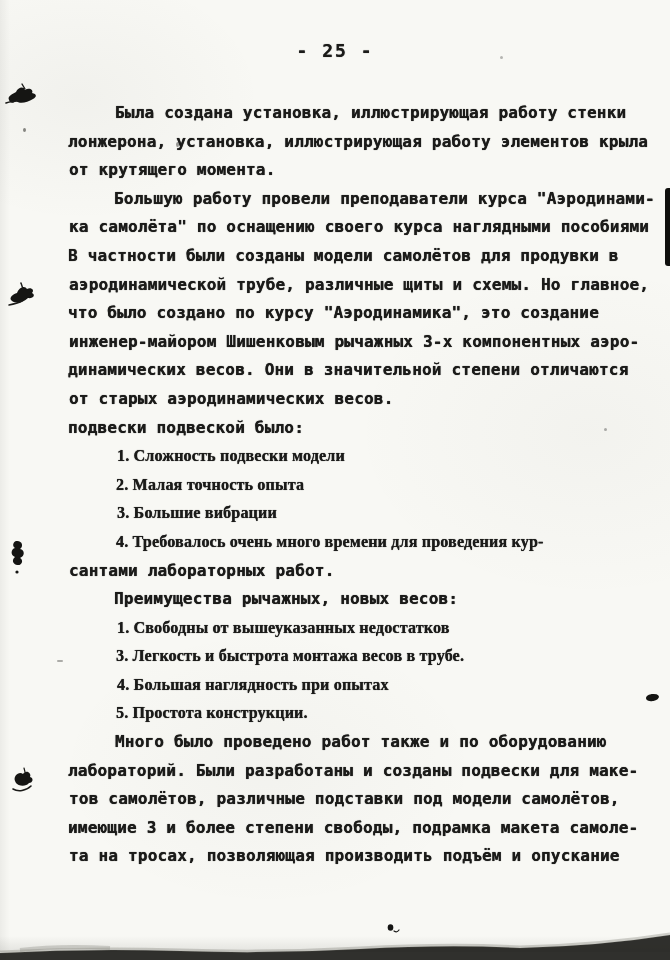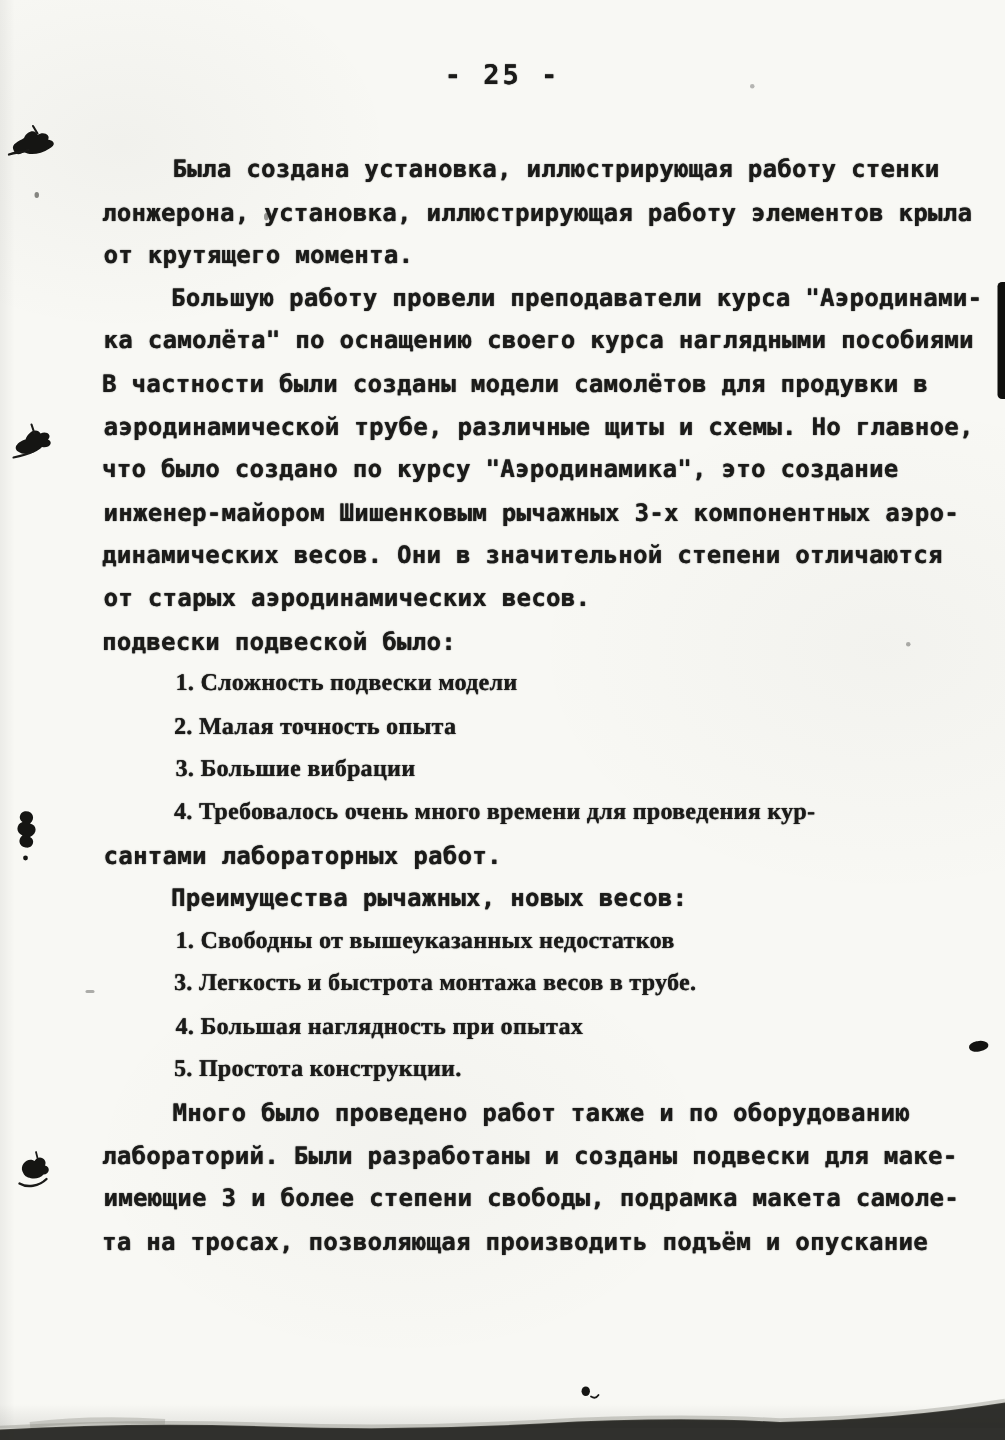--- a/index.html
+++ b/index.html
@@ -80,20 +80,21 @@
     <div class="line list">3. Большие вибрации</div>
     <div class="line list">4. Требовалось очень много времени для проведения кур-</div>
     <div class="line">сантами лабораторных работ.</div>
     <div class="line indent">Преимущества рычажных, новых весов:</div>
     <div class="line list">1. Свободны от вышеуказанных недостатков</div>
     <div class="line list">3. Легкость и быстрота монтажа весов в трубе.</div>
     <div class="line list">4. Большая наглядность при опытах</div>
     <div class="line list">5. Простота конструкции.</div>
     <div class="line indent">Много было проведено работ также и по оборудованию</div>
     <div class="line">лабораторий. Были разработаны и созданы подвески для маке-</div>
+    <div class="line">тов самолётов, различные подставки под модели самолётов,</div>
     <div class="line">имеющие 3 и более степени свободы, подрамка макета самоле-</div>
     <div class="line">та на тросах, позволяющая производить подъём и опускание</div>
   </div>
 
   <svg class="ink" style="left:5px;top:82px;" width="36" height="28" viewBox="0 0 36 28">
     <path d="M4,18 C2,14 8,12 11,10 C13,5 19,4 20,8 C24,5 29,8 27,11 C32,12 32,15 28,17 C22,21 14,22 11,19 C8,22 5,21 4,18 Z"></path>
     <path class="stroke" d="M1,21 C6,19 10,20 14,18" stroke-width="1.6"></path>
     <path class="stroke" d="M17,2 L20,7" stroke-width="1.4"></path>
   </svg>
 

